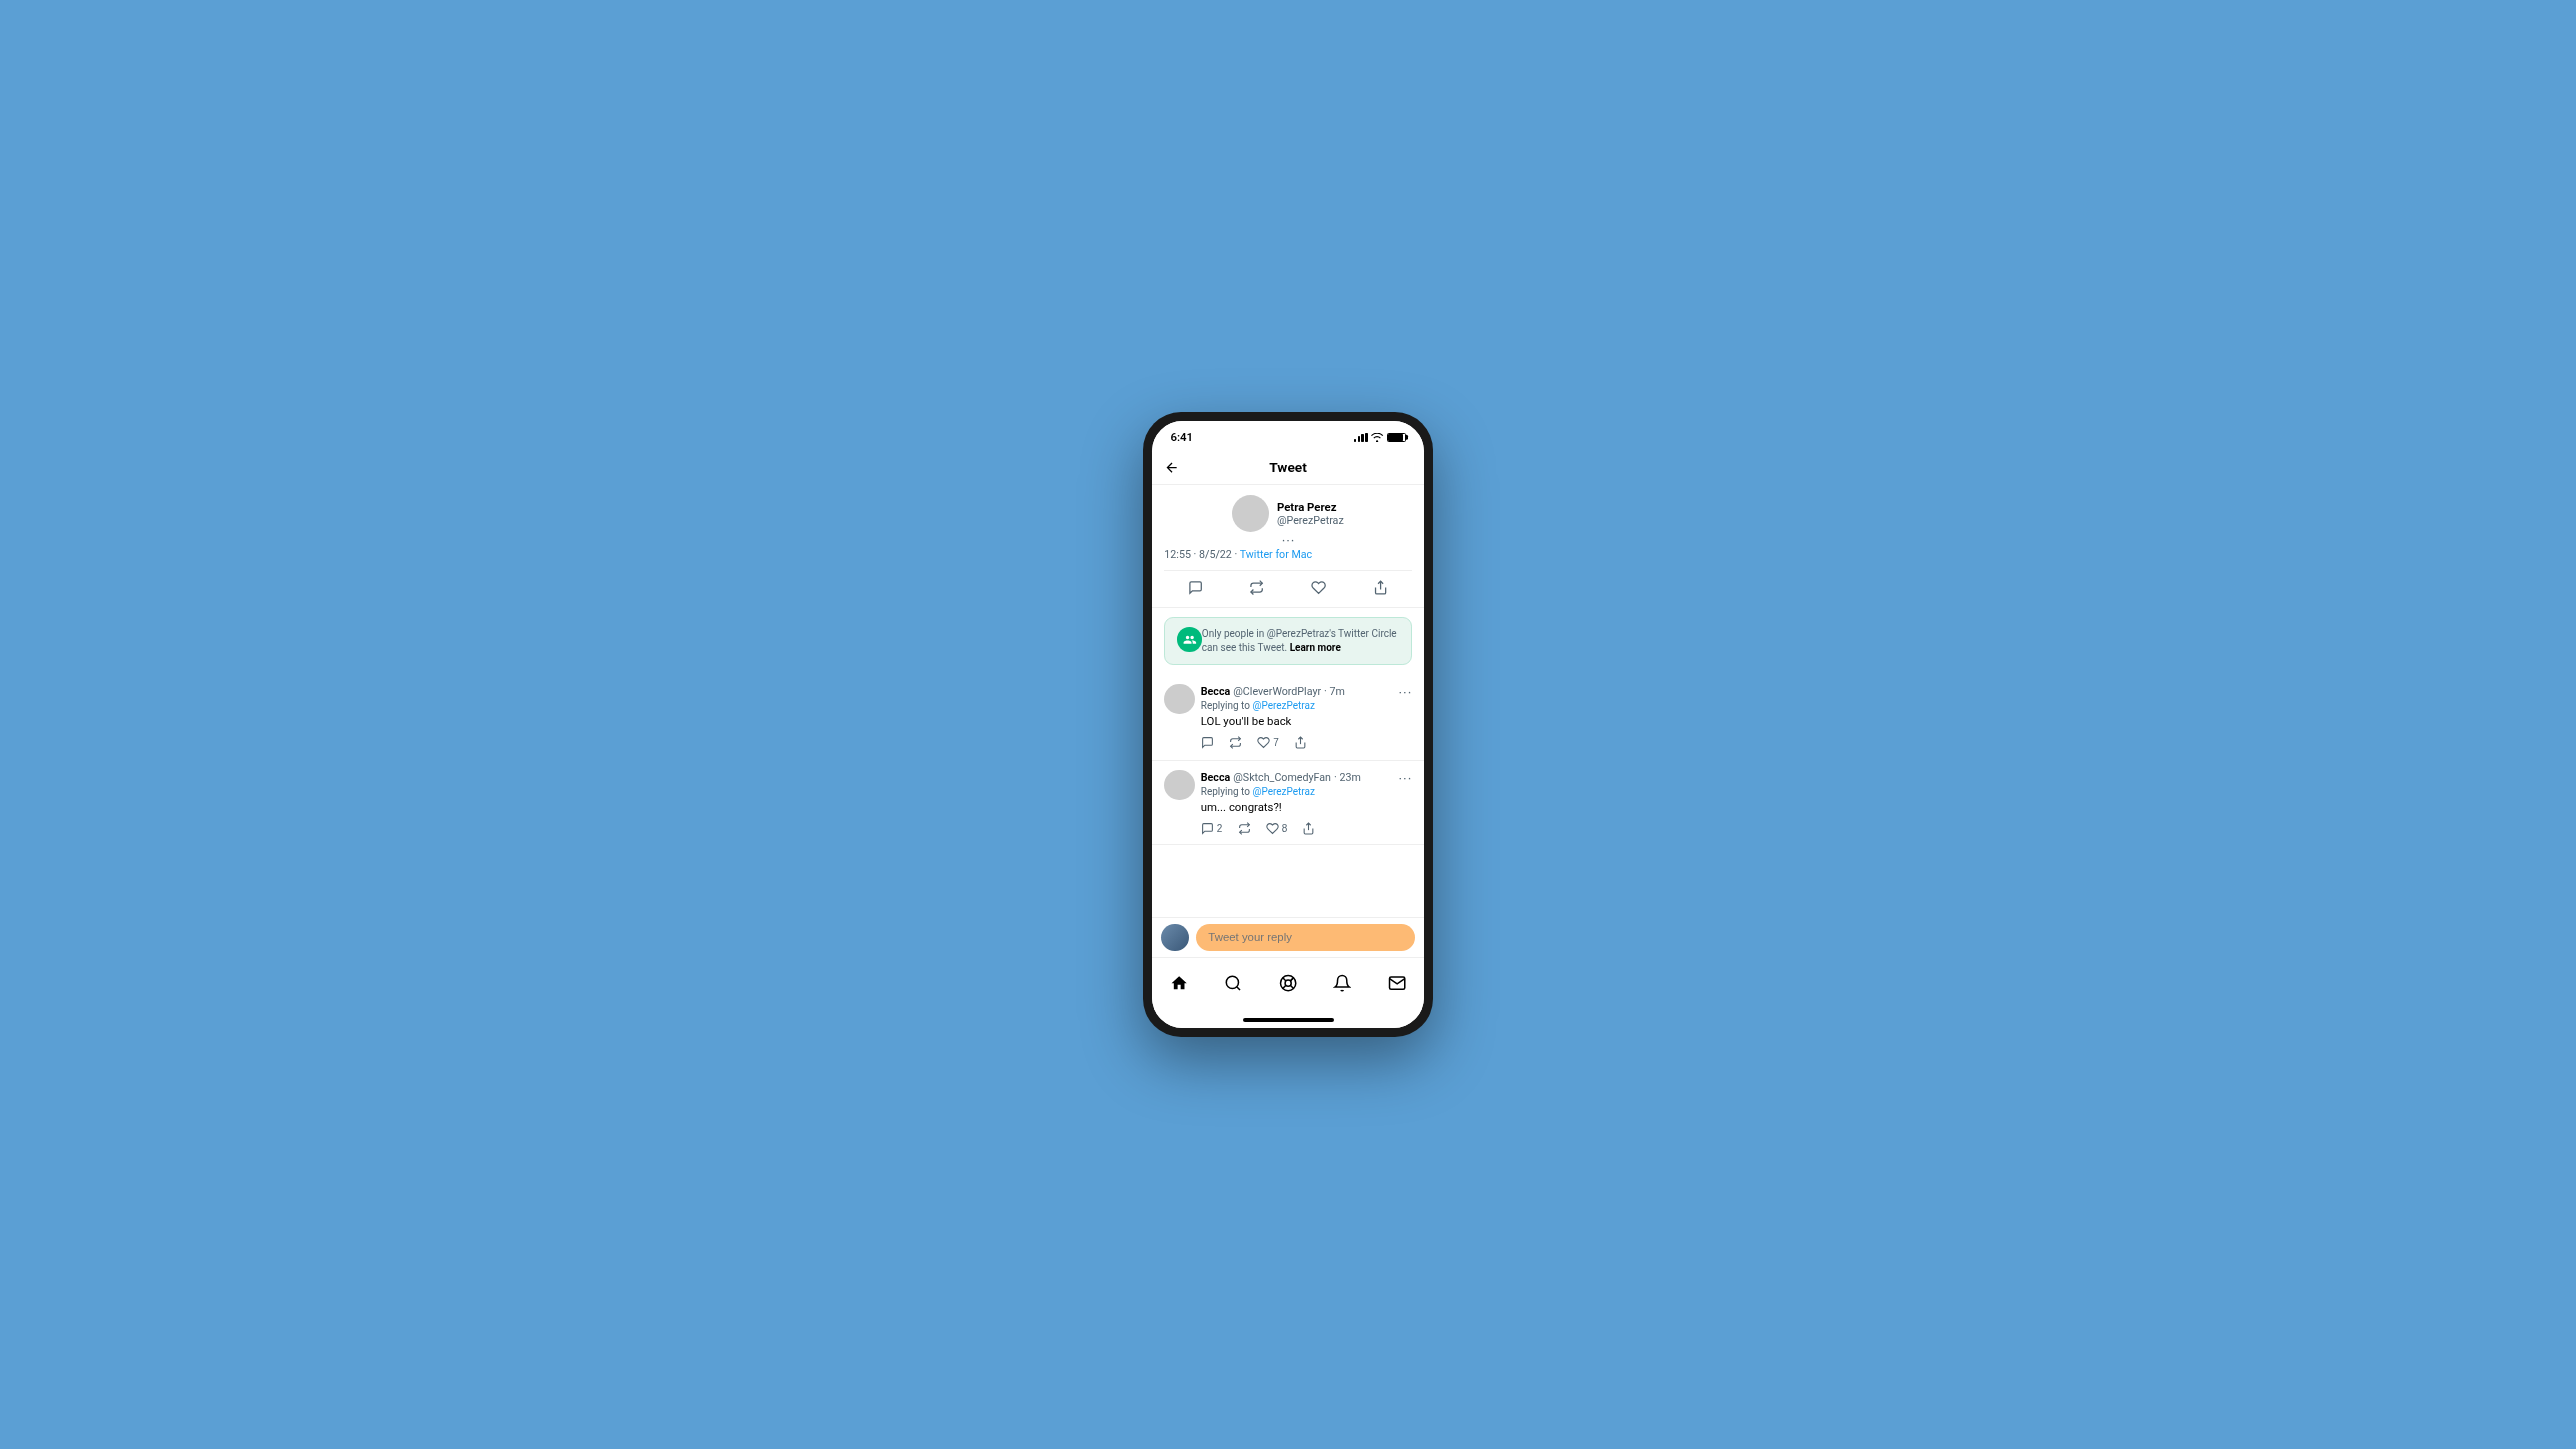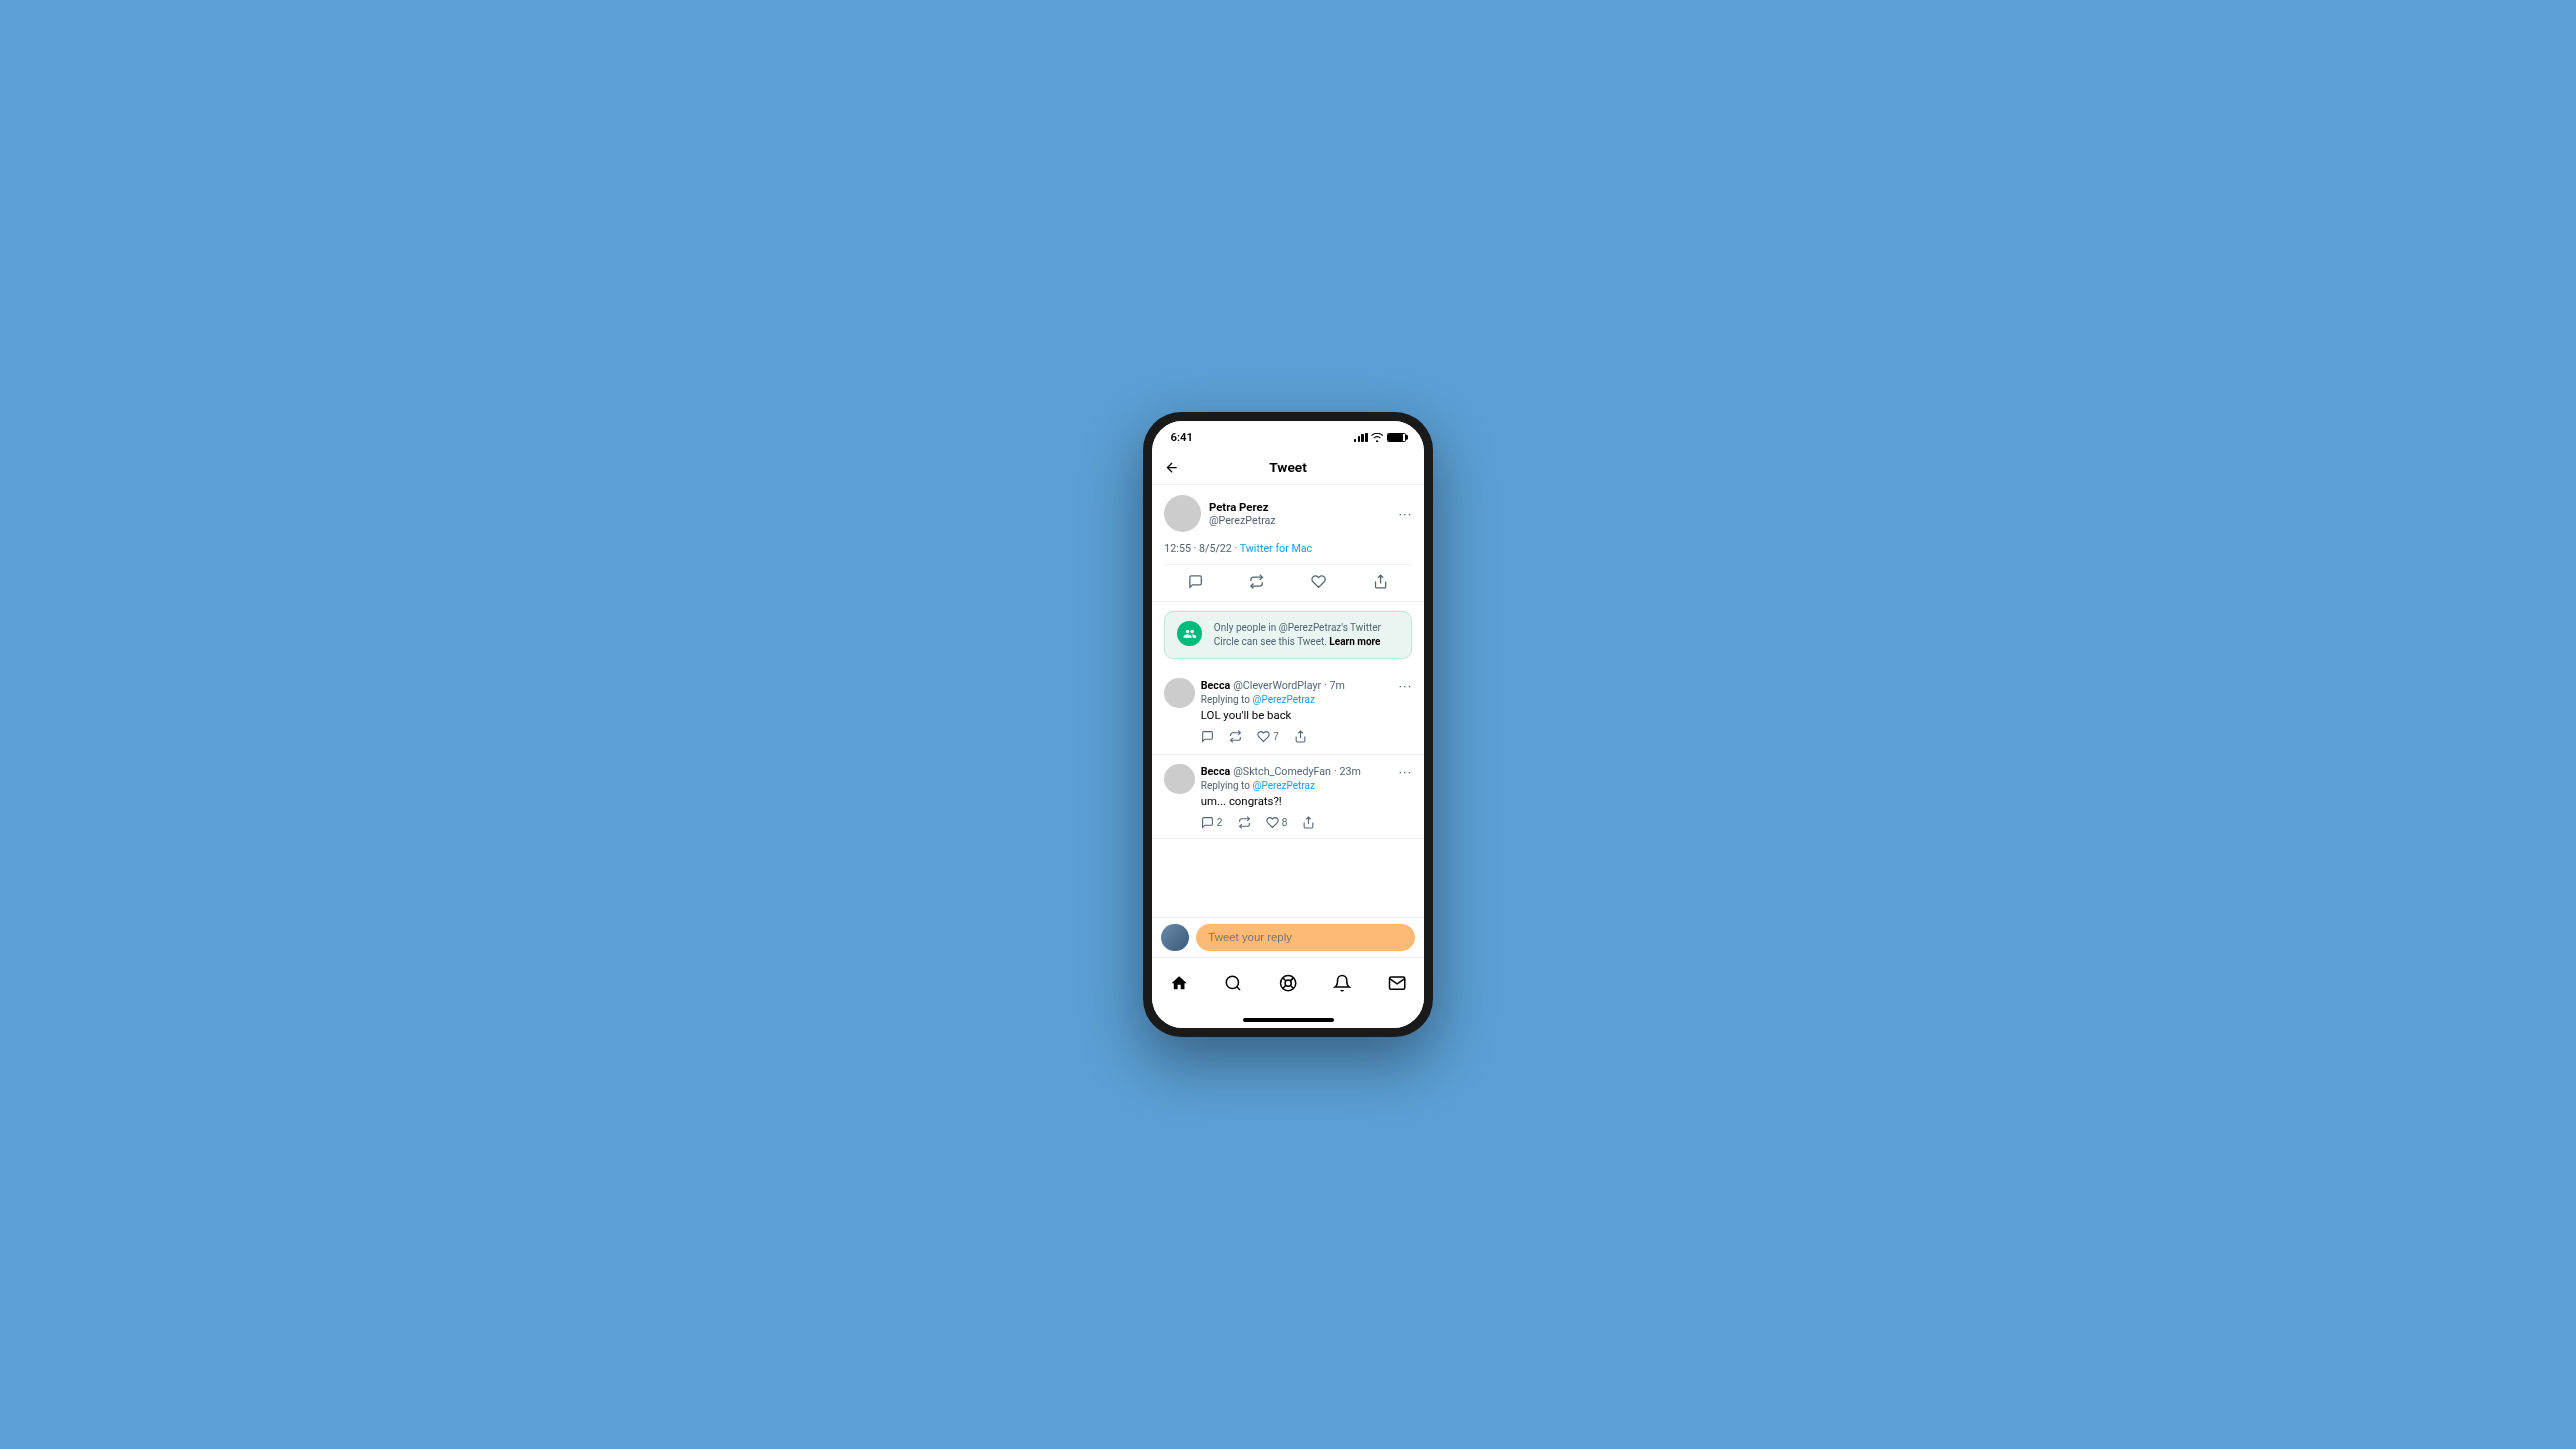--- a/index.html
+++ b/index.html
@@ -144,21 +144,22 @@
     
     .main-tweet {
       padding: 9.1px 12.2px;
       border-bottom: 0.8px solid #eee;
     }
 
     .tweet-author-row {
       display: flex;
       align-items: center;
       justify-content: space-between;
-      margin-bottom: 10px;
+      margin-bottom: 1px;
+      flex-direction: column;
     }
 
     .tweet-author-info {
       display: flex;
       align-items: center;
       gap: 7.6px;
     }
 
     .avatar {
       width: 37px;
@@ -240,21 +241,21 @@
 
     
     .circle-info {
       background: #e8f5f0;
       border: 0.8px solid #bde8d8;
       border-radius: 9.1px;
       padding: 9.1px 12.2px;
       margin: 9.1px 12.2px;
       display: flex;
       align-items: flex-start;
-      gap: 12px;
+      gap: 0;
     }
 
     .circle-icon {
       width: 24.4px;
       height: 24.4px;
       background: #00ba7c;
       border-radius: 50%;
       display: flex;
       align-items: center;
       justify-content: center;

